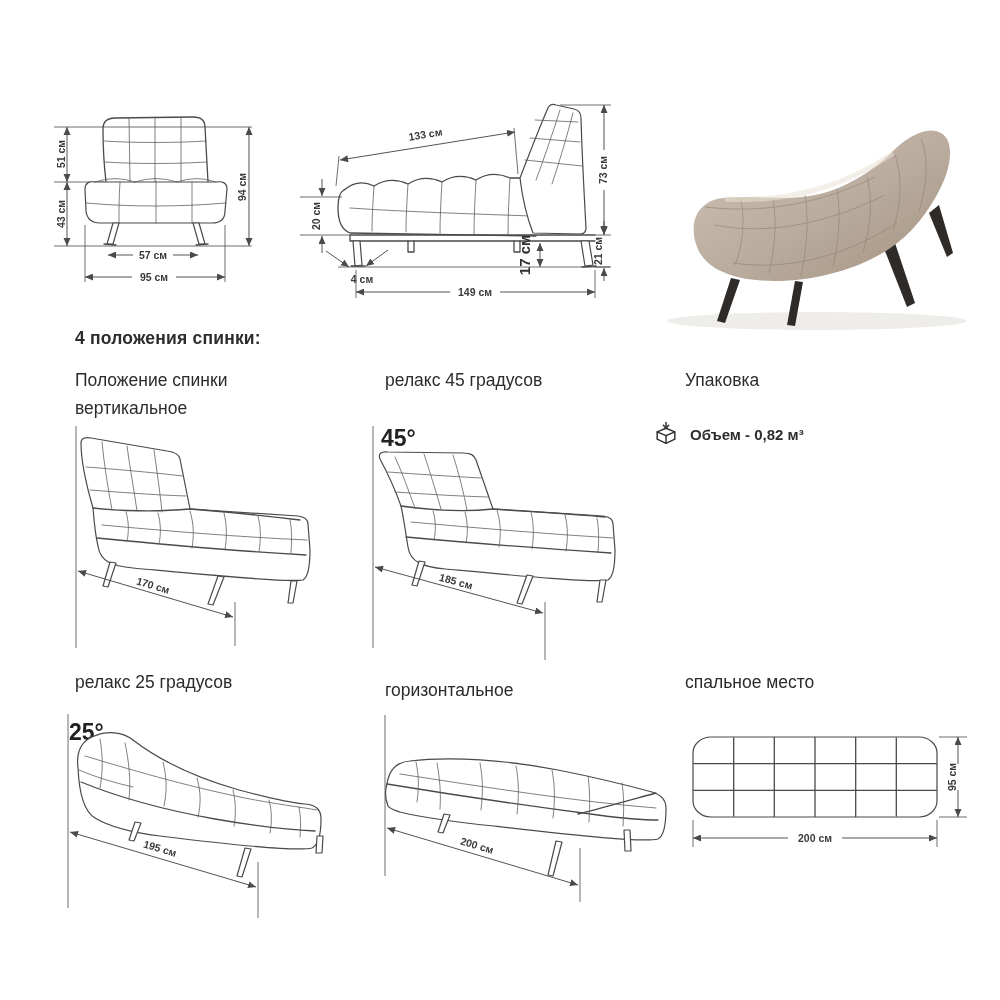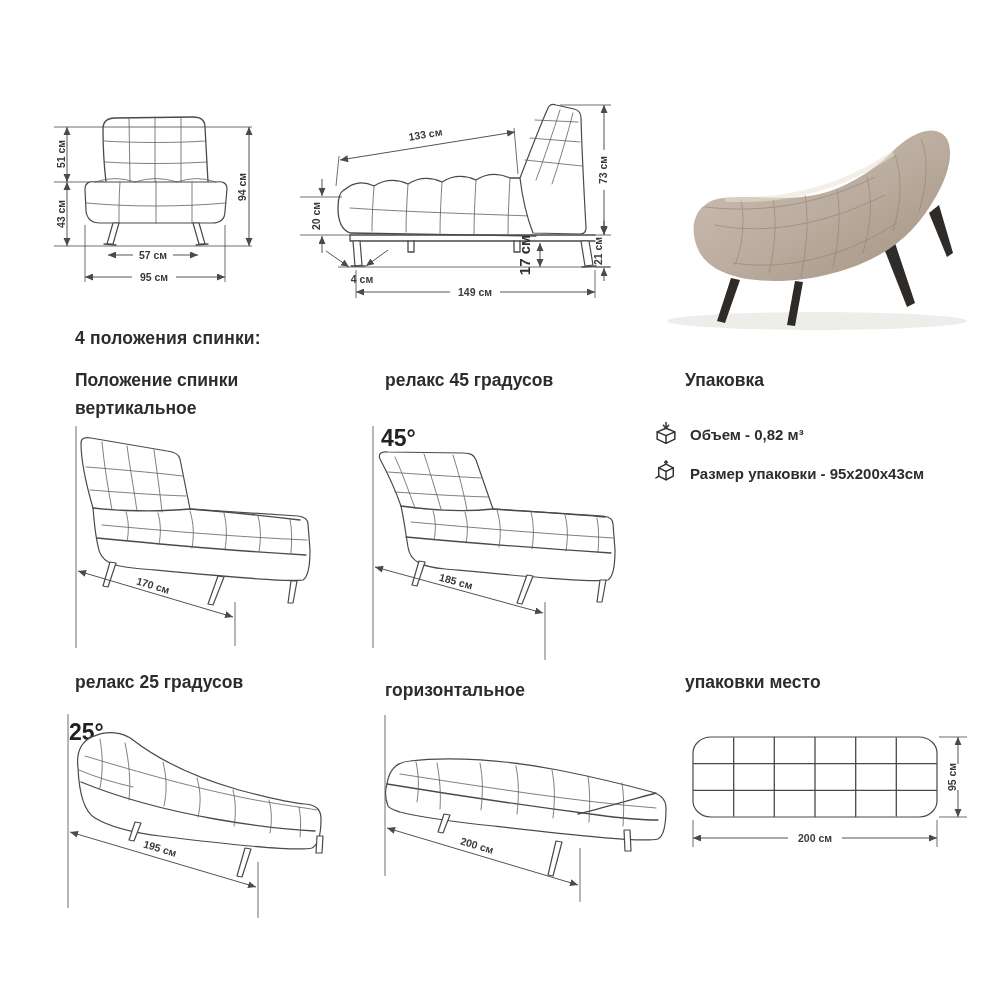--- a/index.html
+++ b/index.html
@@ -13,21 +13,21 @@
   .tf{fill:none;stroke:#5f5f5f;stroke-width:.8;stroke-linecap:round;}
   .dl{fill:none;stroke:#4a4a4a;stroke-width:.95;}
   .xl{fill:none;stroke:#4a4a4a;stroke-width:.8;}
   .dim{font:700 10.5px "Liberation Sans",sans-serif;fill:#3a3a3a;}
   .dimL{font:700 15px "Liberation Sans",sans-serif;fill:#2f2f2f;}
   .ang{font:700 23px "Liberation Sans",sans-serif;fill:#222;}
   .wbg{fill:#ffffff;}
   
   .sec{position:absolute;margin:0;font-size:17.5px;font-weight:700;
        letter-spacing:.2px;color:#2c2c2c;line-height:1.55;text-align:right;}
-  .pos-title{position:absolute;margin:0;font-size:17.5px;font-weight:700;
+  .pos-title{position:absolute;margin:0;font-size:17.5px;font-weight:400;
        color:#2c2c2c;line-height:1.6;}
   .pos-title span{display:block;}
   
   .pack{position:absolute;display:flex;flex-direction:column;gap:13px;}
   .pack-item{display:flex;align-items:center;gap:11px;font-size:15px;
        font-weight:600;color:#2d2d2d;}
   .pico{flex:0 0 26px;}
   .pico path,.pico polyline,.pico line{fill:none;stroke:#2f2f2f;stroke-width:1.4;
        stroke-linecap:round;stroke-linejoin:round;}
   .pico text{font:700 6px "Liberation Sans",sans-serif;fill:#2f2f2f;}
@@ -196,35 +196,20 @@
 <div class="pack" style="left:653px;top:421px;width:320px">
   <div class="pack-item">
     <svg class="pico" width="26" height="26" viewBox="0 0 25 25">
       <path d="M12.5,1.5 V6"></path>
         <polyline points="10,4 12.5,7 15,4"></polyline>
       <path d="M4,10.5 L12.5,7 L21,10.5 L12.5,14 Z"></path>
       <path d="M4,10.5 V17.5 L12.5,21.5 L21,17.5 V10.5"></path>
       <path d="M12.5,14 V21.5"></path>
     </svg>
     <span>Объем - 0,82 м³</span>
-  </div>
-  <div class="pack-item">
-    <svg class="pico" width="26" height="26" viewBox="0 0 25 25">
-      <path d="M12.5,4 L19.5,7.5 L12.5,11 L5.5,7.5 Z"></path>
-      <path d="M5.5,7.5 V15.5 L12.5,19 L19.5,15.5 V7.5"></path>
-      <path d="M12.5,11 V19"></path>
-      <path d="M12.5,4 V1.2"></path>
-        <polyline points="11.2,2.4 12.5,1 13.8,2.4"></polyline>
-      <path d="M5.5,15.5 L2.8,17.3">
-          <polyline points="4.6,17.6 2.6,17.4 3.4,15.9"></polyline>
-      <path d="M19.5,15.5 L22.2,17.3"></path>
-          <polyline points="20.4,17.6 22.4,17.4 21.6,15.9"></polyline>
-    </path>
-      </svg>
-    <span>Размер упаковки - 95x200x43см</span>
   </div>
 </div>
 
 <svg class="abs" style="left:48px;top:412px" width="300" height="255" viewBox="0 0 300 255">
   <path class="xl" d="M28,14 L28,236"></path>
 
   <path class="lnf" d="M33,31 C33,26 37,25 43,26 L119,39 C127,40 131,42 132,47 L142,97 L250,104 C258,105 260,108 260,112 L262,138 C262,155 260,165 255,168 C240,171 150,162 85,156 C65,154 52,150 50,134 C47,122 46,108 45,96 C38,72 33,48 33,31 Z"></path>
 
   <path class="ln" d="M45,96 C70,99 110,100 142,97"></path>
   <path class="tf" d="M64,98 C60,76 56,52 54,30"></path>
@@ -274,21 +259,21 @@
   <path class="lnf" d="M64,151 L70,152 L62,176 L57,175 Z"></path>
   <path class="lnf" d="M172,165 L178,166 L167,194 L162,193 Z"></path>
   <path class="lnf" d="M245,170 L251,170 L247,192 L242,192 Z"></path>
   <path class="xl" d="M190,192 L190,250"></path>
   <path class="dl" d="M20,157 L188,203" marker-start="url(#aS)" marker-end="url(#aE)"></path>
   <text class="dim" text-anchor="middle" transform="rotate(15.5 100 175)" x="100" y="175">185 см</text>
 </svg>
 
 <div class="pos-title" style="left:75px;top:668px">релакс 25 градусов</div>
 <div class="pos-title" style="left:385px;top:676px">горизонтальное</div>
-<div class="pos-title" style="left:685px;top:668px">упаковки место</div>
+<div class="pos-title" style="left:685px;top:668px">спальное место</div>
 
 <svg class="abs" style="left:45px;top:700px" width="315" height="255" viewBox="0 0 315 255">
   <text class="ang" x="24" y="40">25°</text>
   <path class="xl" d="M23,14 L23,208"></path>
   <path class="lnf" d="M33,68 C31,52 36,42 47,37 C62,30 78,32 88,40 C114,60 152,78 194,90 C228,99 248,103 260,104 C272,105 276,110 276,119 C276,136 273,145 267,148 C250,152 180,144 115,136 C90,133 65,127 50,118 C38,111 34,90 33,68 Z"></path>
   <path class="ln" d="M36,82 C70,96 120,110 170,119 C210,126 245,130 270,131"></path>
   <path class="tf" d="M80,43 C84,62 86,80 84,100"></path>
   <path class="tf" d="M40,56 C80,68 140,86 200,98 C230,104 255,107 272,110"></path>
   <path class="tf" d="M34,70 C50,77 70,83 88,87"></path>
   <path class="tf" d="M55,39 C58,56 58,72 55,88"></path>

